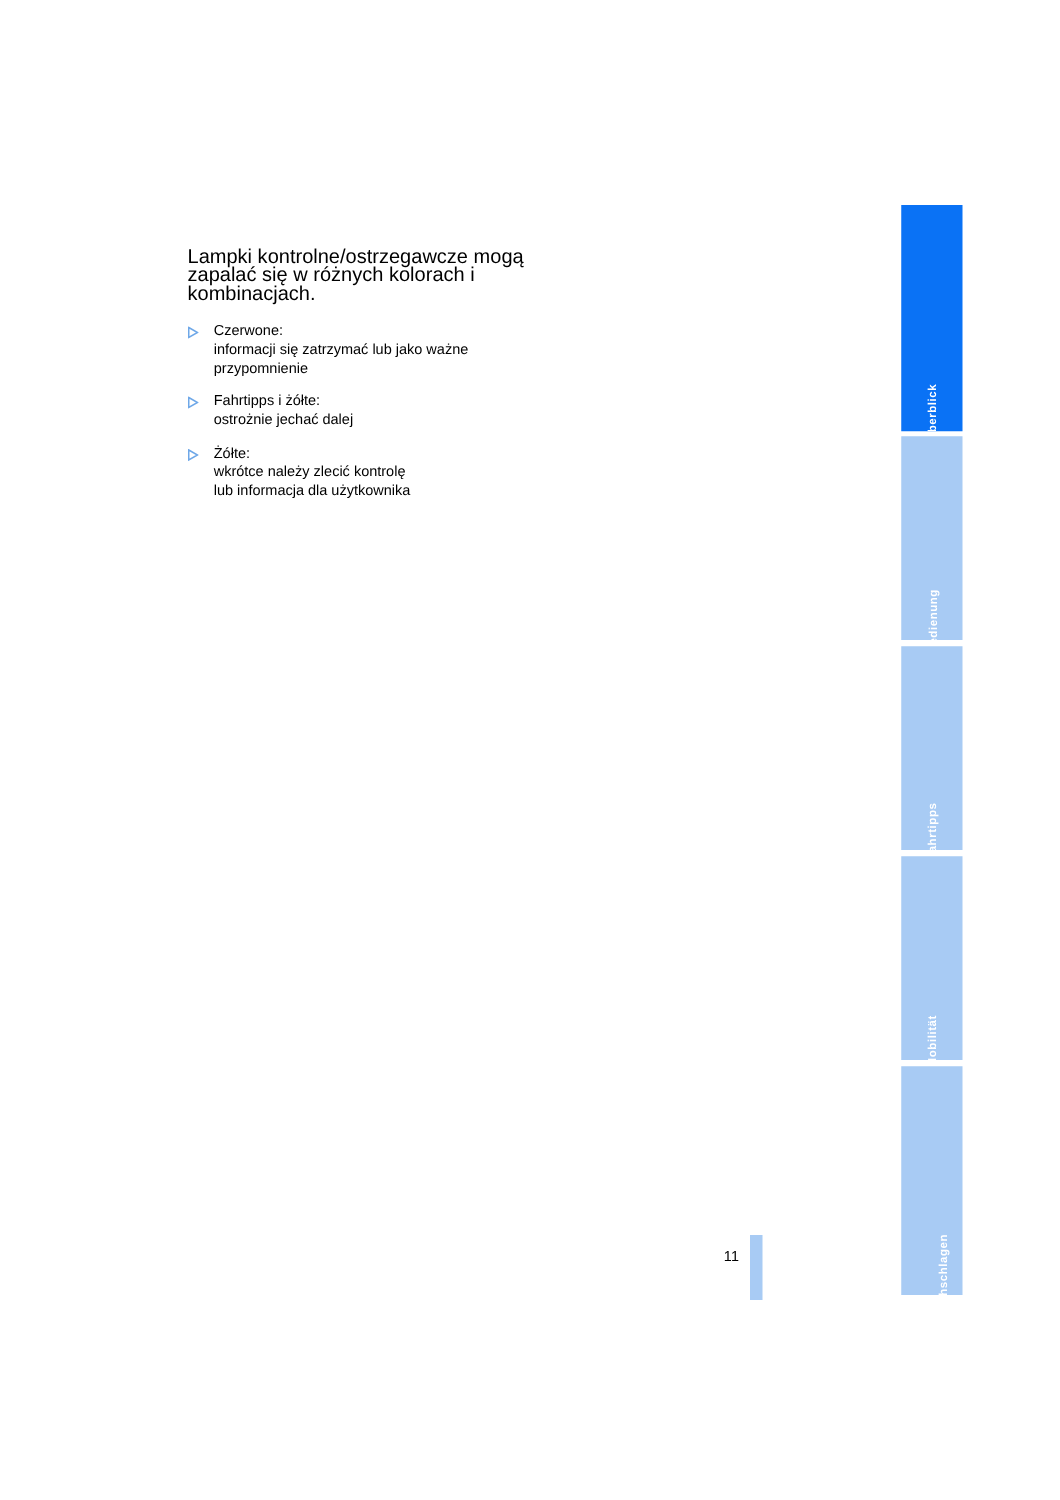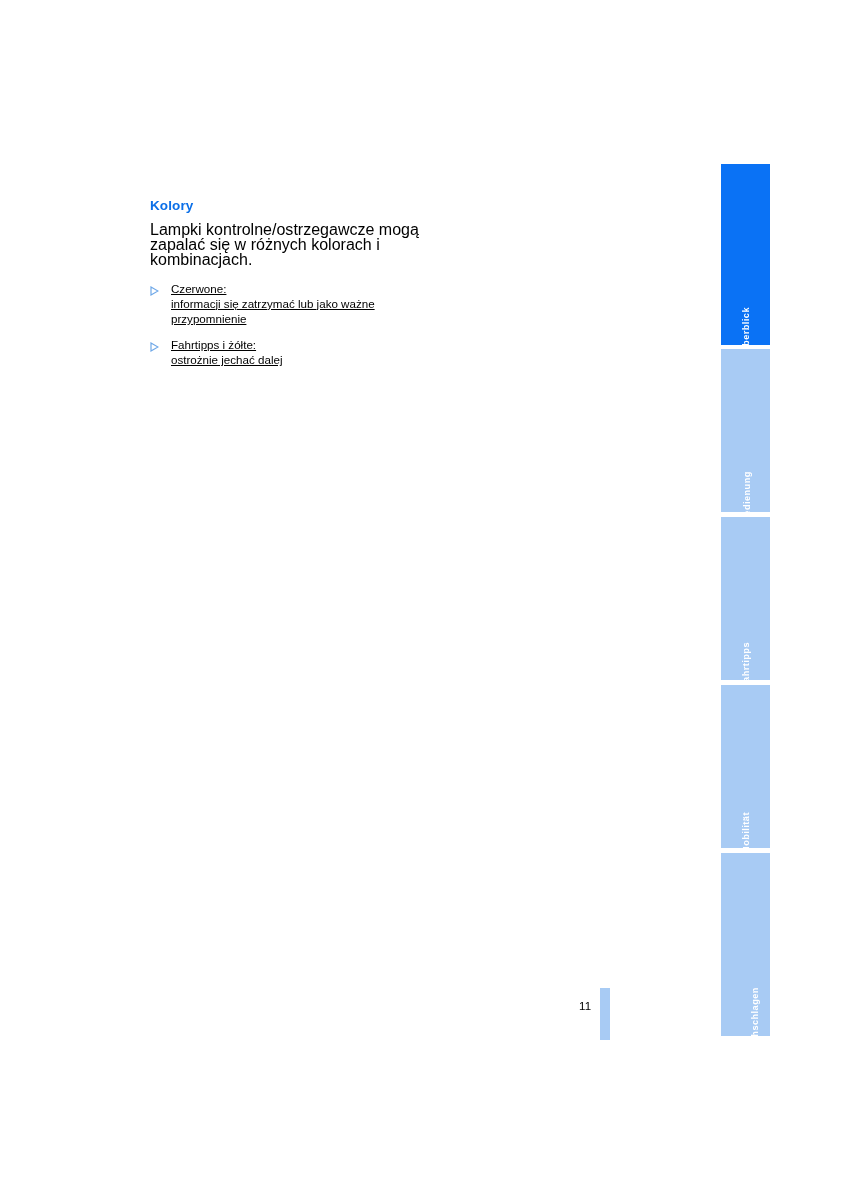--- a/index.html
+++ b/index.html
@@ -55,21 +55,20 @@
     list-style: none;
   }
 
   .bullet-item {
     position: relative;
     padding-left: 21px;
     margin-bottom: 11px;
     font-size: 11.6px;
     line-height: 15.2px;
     color: #000000;
-    text-decoration: underline;
   }
 
   .bullet-marker {
     position: absolute;
     left: 0;
     top: 3px;
     width: 9px;
     height: 10px;
     display: block;
   }
@@ -138,21 +137,20 @@
   .tab-active  { background: #0a72f5; }
   .tab-idle    { background: #a8cbf4; }
 </style>
 </head>
 <body>
 
 <div class="page">
 
   <div class="content">
 
-    <h2 class="section-heading">Kolory</h2>
 
     <p class="para">Lampki kontrolne/ostrzegawcze mogą zapalać się w różnych kolorach i kombinacjach.</p>
 
 
     <ul class="bullet-list">
 
       <li class="bullet-item">
         <span class="bullet-marker">
           <svg width="9" height="10" viewBox="0 0 9 10">
             <path d="M1 1 L8 5 L1 9 Z" fill="none" stroke="#6fa8e8" stroke-width="1.2"></path>
@@ -166,20 +164,30 @@
       <li class="bullet-item">
         <span class="bullet-marker">
           <svg width="9" height="10" viewBox="0 0 9 10">
             <path d="M1 1 L8 5 L1 9 Z" fill="none" stroke="#6fa8e8" stroke-width="1.2"></path>
           </svg>
         </span>
         <span class="bullet-line">Fahrtipps i żółte:</span>
         <span class="bullet-line">ostrożnie jechać dalej</span>
       </li>
 
+      <li class="bullet-item">
+        <span class="bullet-marker">
+          <svg width="9" height="10" viewBox="0 0 9 10">
+            <path d="M1 1 L8 5 L1 9 Z" fill="none" stroke="#6fa8e8" stroke-width="1.2"></path>
+          </svg>
+        </span>
+        <span class="bullet-line">Żółte:</span>
+        <span class="bullet-line">wkrótce należy zlecić kontrolę</span>
+        <span class="bullet-line">lub informacja dla użytkownika</span>
+      </li>
 
 
     </ul>
   </div>
 
   <div class="folio">11</div>
   <div class="folio-bar"></div>
 
   <div class="tab-strip">
 

